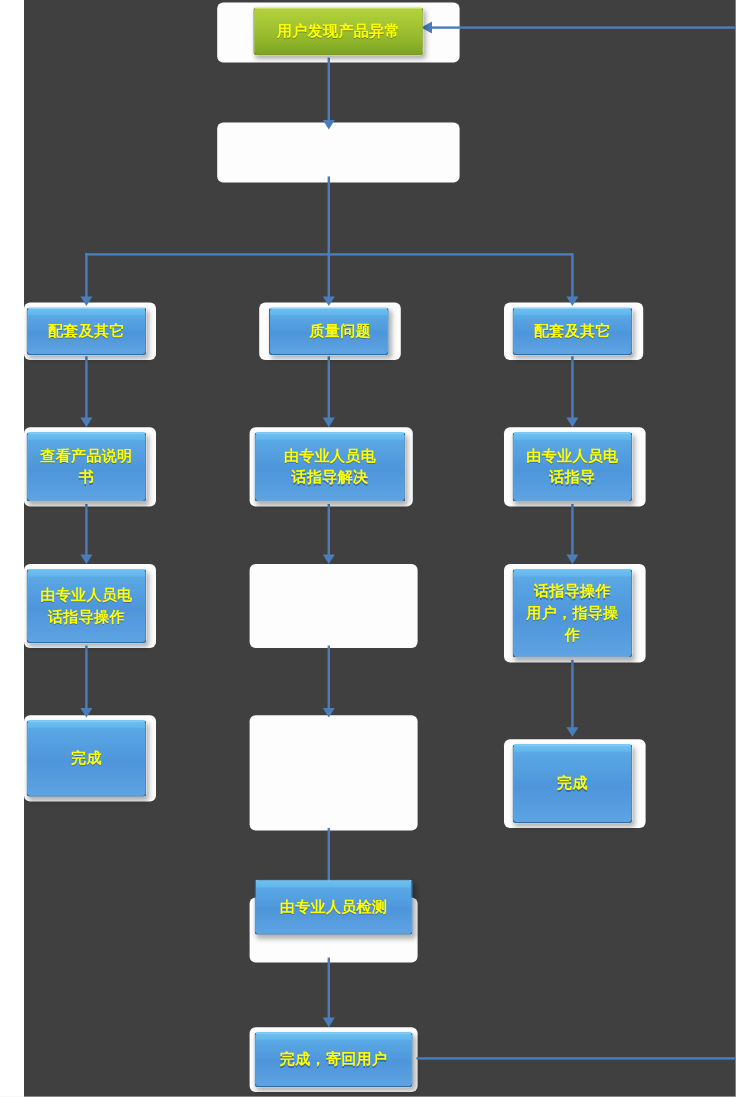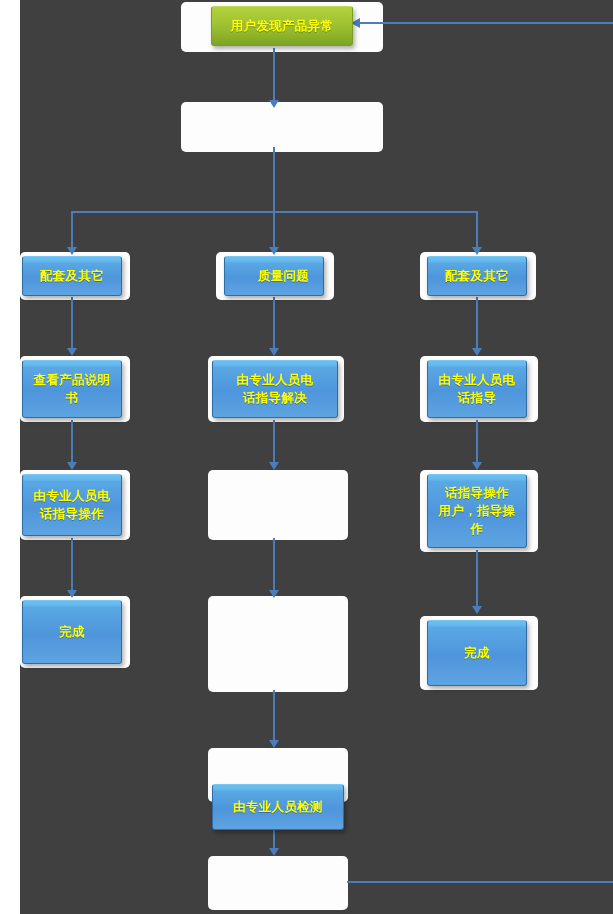--- a/index.html
+++ b/index.html
@@ -209,18 +209,21 @@
 
   <div class="node blue" style="left:2px; top:600px; width:100px; height:64px;">
     <span class="nodetext">完成</span>
   </div>
 
 
   <div class="node blue" style="left:407px; top:620px; width:100px; height:66px;">
     <span class="nodetext">完成</span>
   </div>
 
-  <div class="node blue" style="left:192px; top:784px; width:132px; height:46px;">
+  <div class="node blue" style="left:192px; top:733px; width:132px; height:46px;">
     <span class="nodetext">由专业人员检测</span>
   </div>
 
+  <div class="node blue" style="left:192px; top:860px; width:132px; height:46px;">
+    <span class="nodetext">完成，寄回用户</span>
+  </div>
 
 </div>
 
 </body></html>

